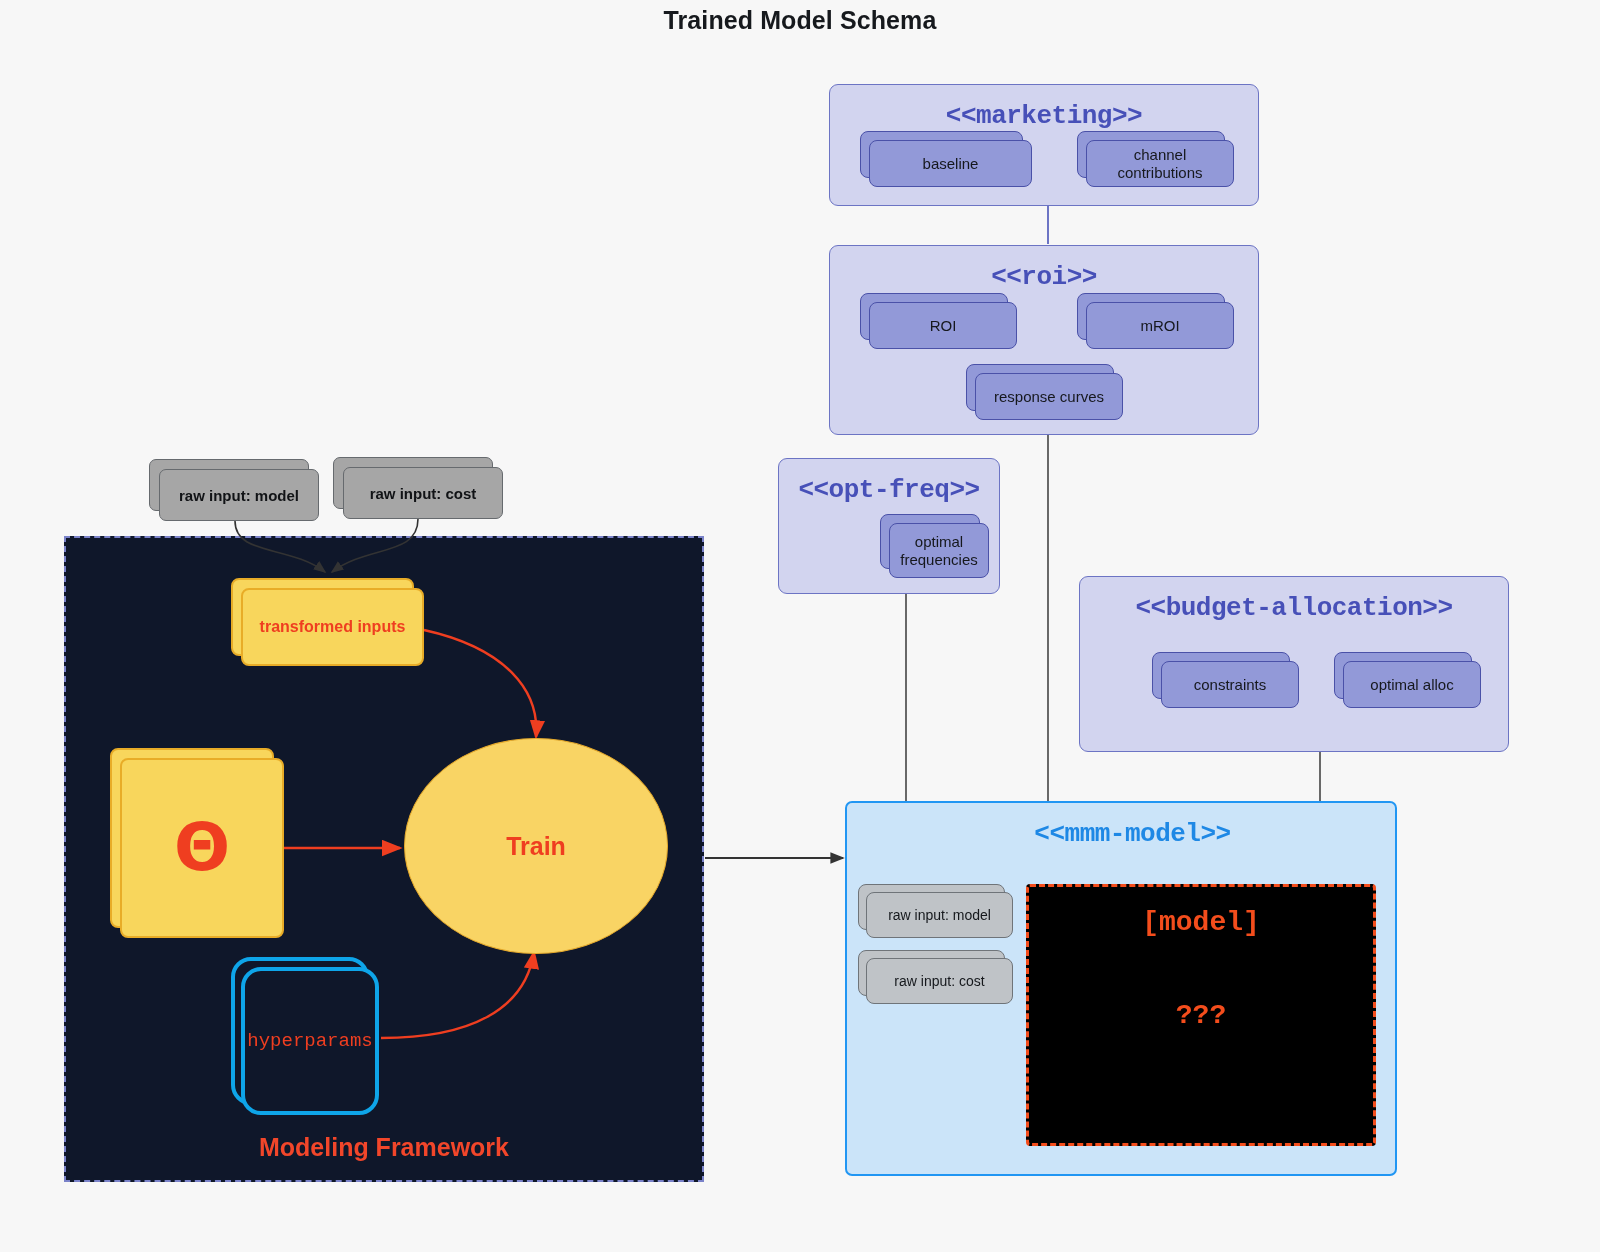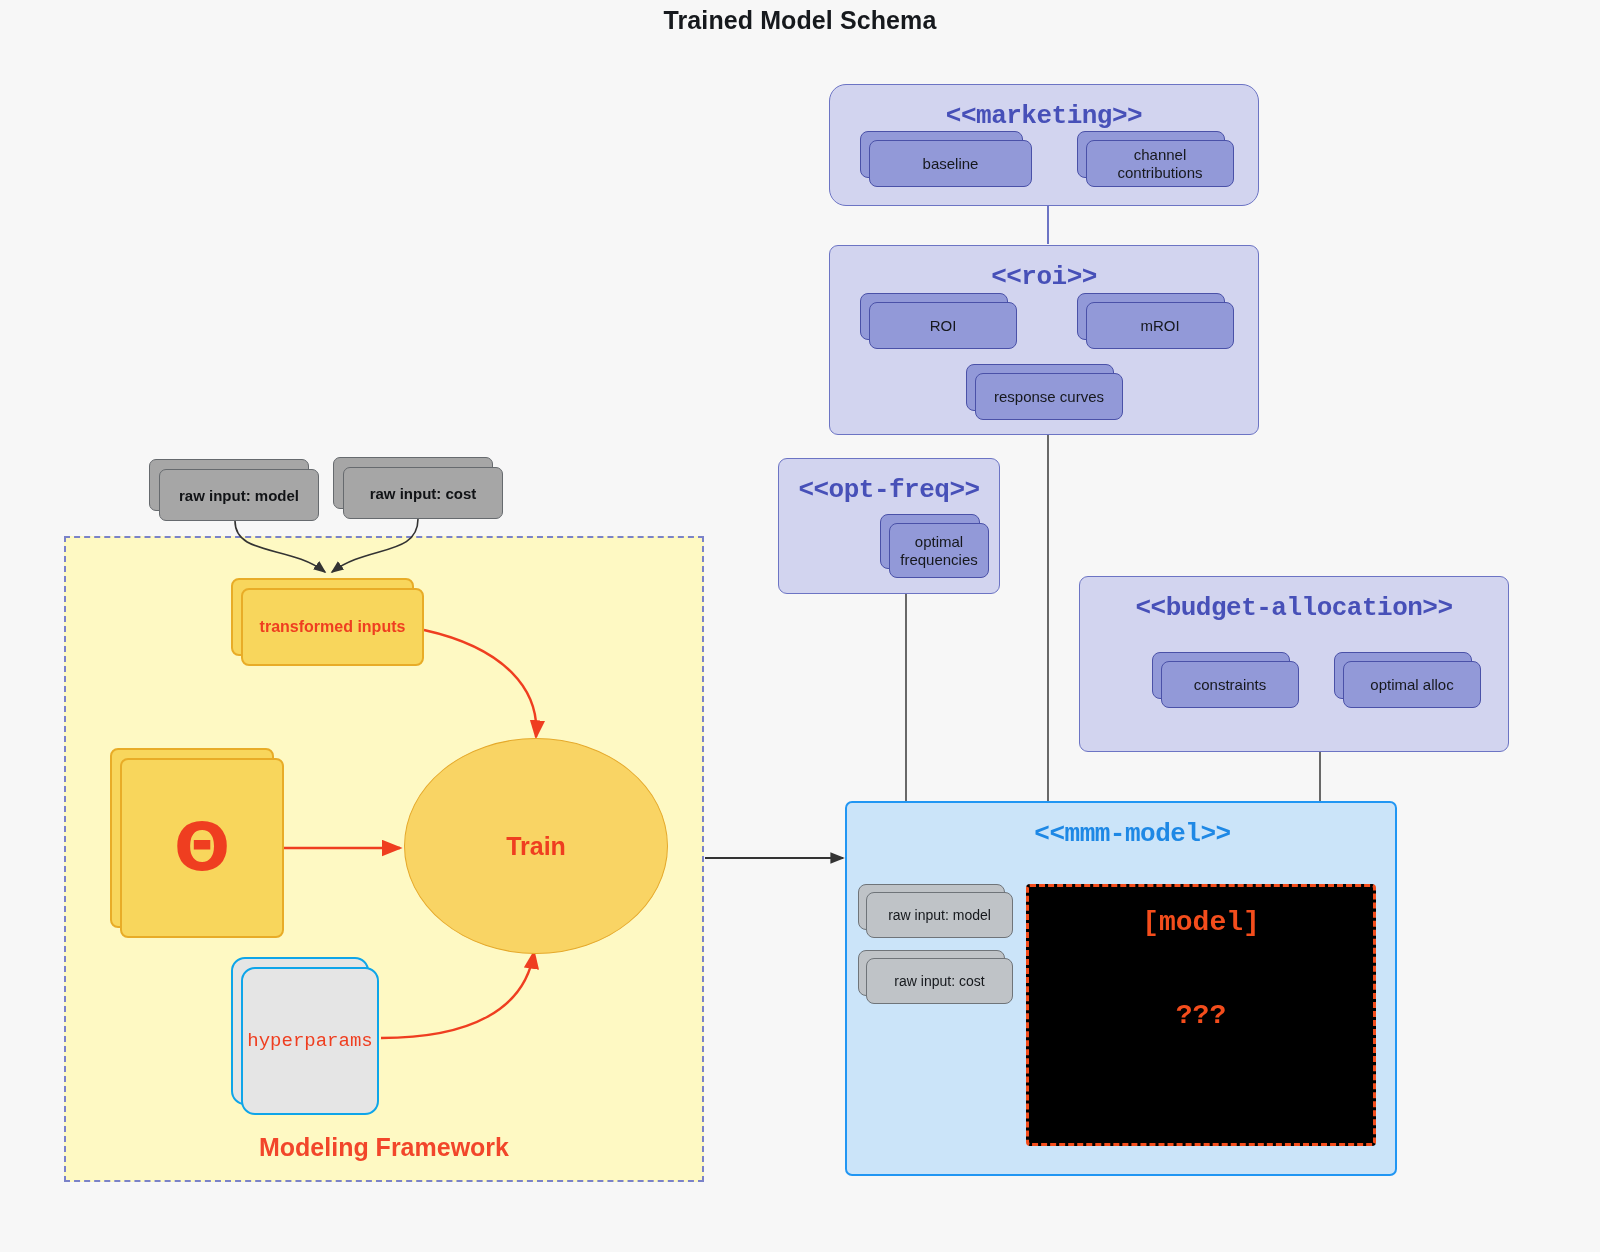--- a/index.html
+++ b/index.html
@@ -73,21 +73,21 @@
   .grey-sm .sheet { background: #bfc3c7; border: 1.6px solid #6f7479; border-radius: 8px;}
   .grey-sm .sheet.front { color: #15181c; font-size: 14px; font-weight: normal; }
   .grey-sm .sheet.back  { right: 8px; bottom: 8px; }
   .grey-sm .sheet.front { left: 8px; top: 8px; }
 
   
   .yellow .sheet { background: #f8d65c; border: 2px solid #e8ac27; border-radius: 8px; }
   .yellow .sheet.front { color: #ef3e20; font-size: 16px; font-weight: bold; }
 
   
-  .yellow-lt .sheet { background: #e5e5e5; border: 2px solid #0ea5e9; border-radius: 14px; }
+  .yellow-lt .sheet { background: #0f172a; border: 4px solid #0ea5e9; border-radius: 20px; }
   .yellow-lt .sheet.front {
     color: #ef3e20; font-size: 19px; font-weight: normal;
     font-family: "Liberation Mono", "DejaVu Sans Mono", monospace;
   }
 
   
   .purple .sheet { background: #9299d8; border: 1.8px solid #4a51a8; border-radius: 8px; }
   .purple .sheet.front { color: #16181d; font-size: 15px; line-height: 1.15; font-weight: normal; }
   .purple .sheet.back  { right: 9px; bottom: 9px; }
   .purple .sheet.front { left: 9px; top: 9px; }
@@ -135,21 +135,21 @@
     color: #f44d1c;
     font-family: "Liberation Mono", "DejaVu Sans Mono", monospace;
     font-weight: bold;
   }
   .model-region .label-model { top: 20px; font-size: 28px; }
   .model-region .label-unknown { top: 113px; font-size: 28px; }
 
   
   .framework {
     position: absolute;
-    background: #fef9c3;
+    background: #0f172a;
     border: 2px dashed #7a82c9;
     z-index: 2;
   }
   .framework-label {
     position: absolute;
     left: 0; right: 0; bottom: 18px;
     text-align: center;
     font-size: 25px;
     font-weight: bold;
     color: #f2462a;
@@ -255,21 +255,21 @@
 
   <div class="stack yellow-lt" style="left:231px; top:957px; width:148px; height:158px;">
     <div class="sheet back"></div>
     <div class="sheet front">hyperparams</div>
   </div>
 
   <div class="train-node" style="left:404px; top:738px; width:262px; height:214px;">
     <span>Train</span>
   </div>
 
-  <div class="package" style="left:829px; top:84px; width:428px; height:120px;border-radius:17px;">
+  <div class="package" style="left:829px; top:84px; width:428px; height:120px;">
     <div class="package-title">&lt;&lt;marketing&gt;&gt;</div>
   </div>
   <div class="stack purple" style="left:860px; top:131px; width:172px; height:56px;">
     <div class="sheet back"></div>
     <div class="sheet front">baseline</div>
   </div>
   <div class="stack purple" style="left:1077px; top:131px; width:157px; height:56px;">
     <div class="sheet back"></div>
     <div class="sheet front">channel contributions</div>
   </div>

